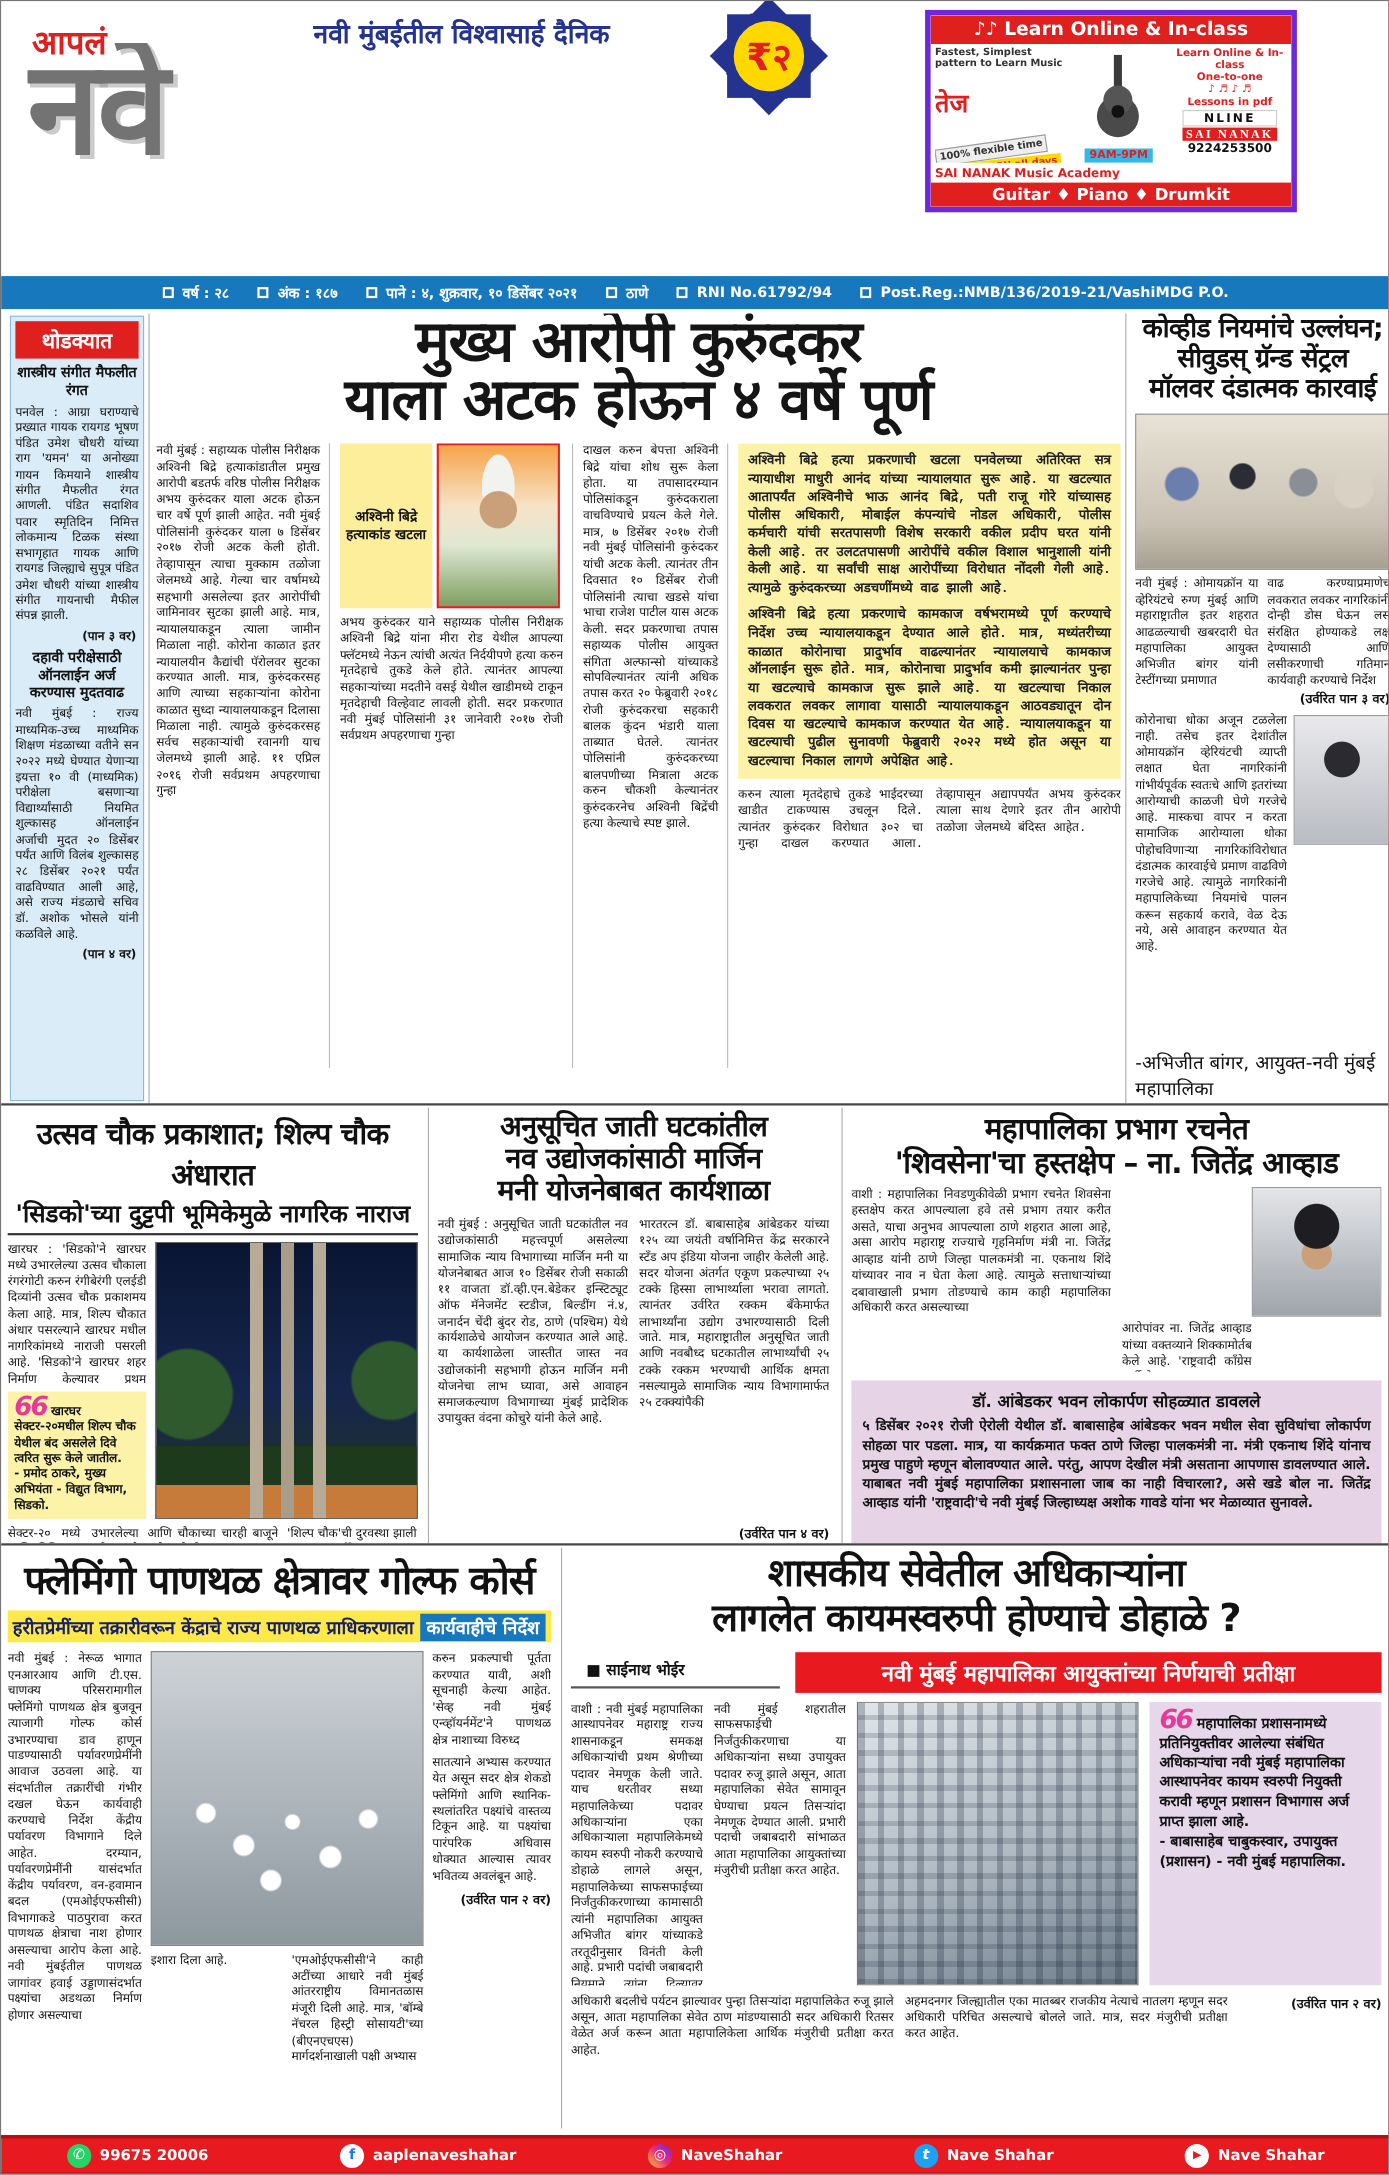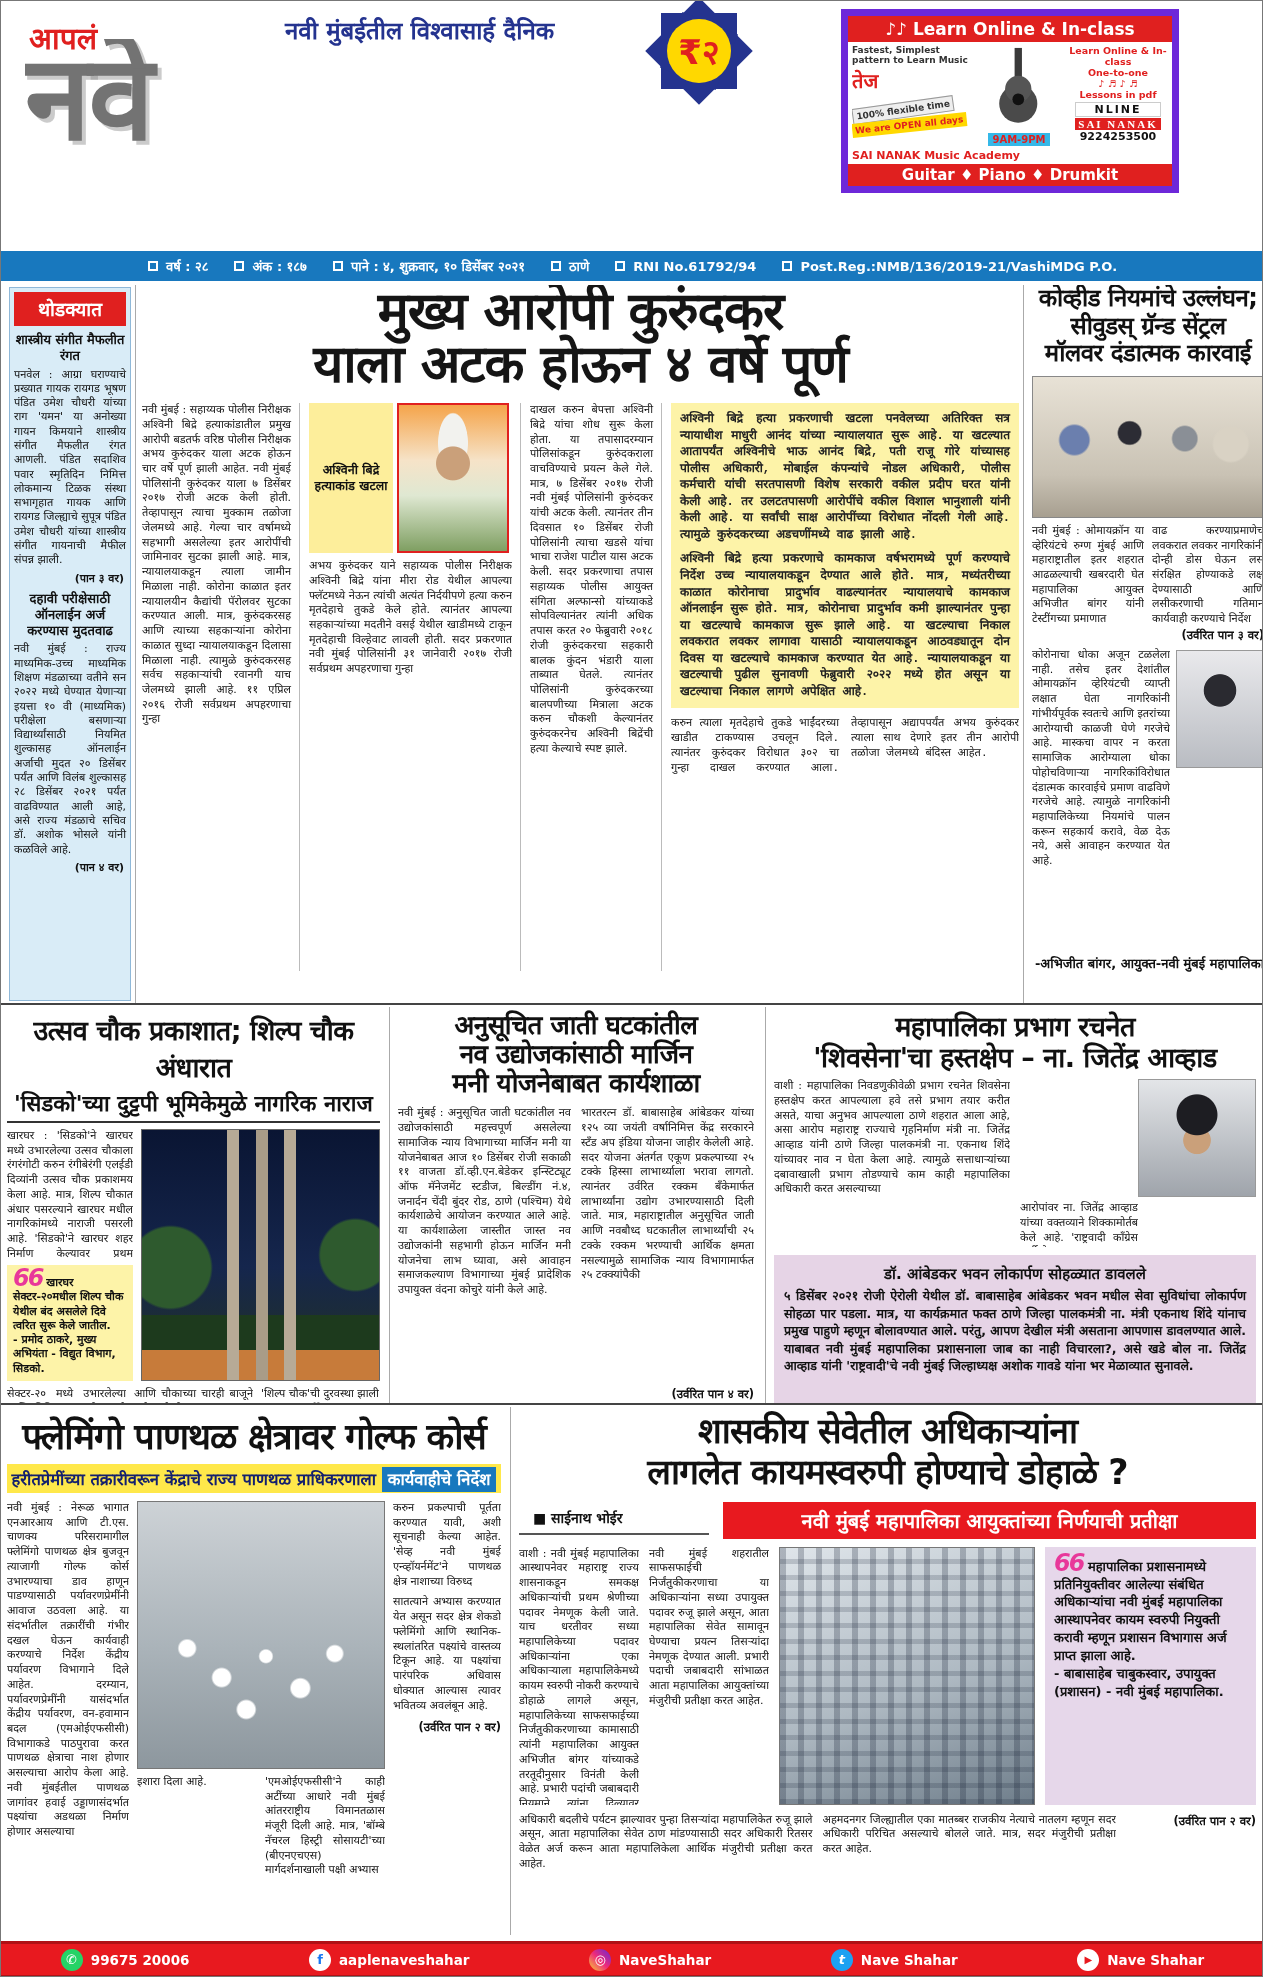--- a/index.html
+++ b/index.html
@@ -16,25 +16,25 @@
           font-size:118px; font-weight:bold; color:#737373; letter-spacing:-2px; line-height:1;
           text-shadow:4px 4px 0 rgba(140,140,140,.45); white-space:nowrap; overflow:hidden;flex-direction:column;}
   .ganesh { width:58px; height:90px; margin-top:70px; flex:0 0 auto; }
   .badge { left:650px; top:2px; width:96px; height:96px; z-index:5; }
   .badge .star, .badge .star2 { position:absolute; left:10px; top:10px; width:76px; height:76px; background:#24338f; }
   .badge .star2 { transform:rotate(45deg); }
   .badge .star3 { position:absolute; left:18px; top:18px; width:60px; height:60px; background:#24338f; transform:rotate(22deg); }
   .badge .coin { position:absolute; left:16px; top:16px; width:64px; height:64px; border-radius:50%; background:#ffd800; display:flex; align-items:center; justify-content:center; color:#e0201f; font-weight:bold; font-size:34px; }
 
   
-  .ad { left:840px; top:8px; width:338px; height:184px; border:7px solid #6d28d9; background:#fff; display:flex; flex-direction:column; overflow:hidden; }
+  .ad { left:840px; top:8px; width:338px; height:184px; border:5px solid #6d28d9; background:#fff; display:flex; flex-direction:column; overflow:hidden; }
   .ad-head { background:#e0201f; color:#fff; font-size:17px; font-weight:bold; text-align:center; padding:3px 0; }
   .ad-body { flex:1; display:flex; padding:3px 4px; gap:3px; overflow:hidden; }
   .ad-l { width:118px; font-size:9px; font-weight:bold; color:#333; overflow:hidden; }
-  .ad-tej { color:#e0201f; font-size:20px; font-weight:bold; margin:2px 0; }
+  .ad-tej { color:#e0201f; font-size:23px; font-weight:bold; margin:14px 0; }
   .ad-flex { display:inline-block; background:#eee; border:1px solid #999; transform:rotate(-8deg); padding:2px 3px; font-size:9px; font-weight:bold; margin-top:6px; }
   .ad-open { display:inline-block; background:#ffd800; color:#e0201f; transform:rotate(-6deg); padding:2px 3px; font-size:9px; font-weight:bold; }
   .ad-c { width:92px; display:flex; flex-direction:column; align-items:center; justify-content:flex-end; overflow:hidden; }
   .ad-hours { background:#35b8e8; color:#e0201f; font-weight:bold; font-size:10px; padding:1px 4px; }
   .ad-r { flex:1; text-align:center; color:#e0201f; font-weight:bold; font-size:9.5px; overflow:hidden; }
   .ad-online { margin:2px auto 0; width:86px; background:#fff; border:1px solid #ccc; color:#111; font-weight:bold; font-size:11px; letter-spacing:2px; }
   .ad-brand { background:#e0201f; color:#fff; font-size:11px; letter-spacing:2px; margin:1px auto 0; width:86px;font-family:Liberation Serif, serif; }
   .ad-phone { color:#111; font-size:11px; }
   .ad-academy { font-size:11px; font-weight:bold; color:#e0201f; padding:0 4px 2px; }
   .ad-foot { background:#e0201f; color:#fff; text-align:center; font-size:15px; font-weight:bold; padding:2px 0; }
@@ -79,21 +79,21 @@
      background: radial-gradient(circle at 18% 45%, #6b7fae 0 7%, rgba(0,0,0,0) 8%),
                  radial-gradient(circle at 42% 40%, #2c2c34 0 7%, rgba(0,0,0,0) 8%),
                  radial-gradient(circle at 66% 44%, #8a8f96 0 7%, rgba(0,0,0,0) 8%),
                  radial-gradient(circle at 86% 48%, #d9d2c4 0 8%, rgba(0,0,0,0) 9%),
                  linear-gradient(180deg,#e8e2d6,#c9c2b4 70%,#a79f90); }
   .cv-minirow { display:flex; gap:8px; margin-top:6px; }
   .cv-minirow .jtext { width:50%; }
   .ph-bangar { float:right; width:88px; height:118px; margin:2px 0 4px 6px; border:1px solid #999;
      background: radial-gradient(circle at 50% 34%, #2a2a30 0 18%, rgba(0,0,0,0) 19%),
                  linear-gradient(180deg,#e9e9ec,#b9bcc2); }
-  .cv-sign { font-weight:bold; font-size:13px; text-align:right; margin-top:6px; }
+  .cv-sign { font-weight:normal; font-size:17px; text-align:left; margin-top:6px; }
 
   
   .midrule { left:0; top:1002px; width:1263px; height:0; border-top:2px solid #444; }
   .midleft { left:0; top:1006px; width:385px; height:396px; padding:4px 6px; overflow:hidden; }
   .ml-h { font-size:27px; font-weight:bold; text-align:center; letter-spacing:-0.5px; }
   .ml-sub { font-size:22px; font-weight:bold; text-align:center; border-bottom:2px solid #333; padding-bottom:4px; margin-top:2px; }
   .ml-row { display:flex; gap:8px; margin-top:6px; height:252px; overflow:hidden; }
   .ml-c1 { width:126px; display:flex; flex-direction:column; gap:6px; }
   .qbox { background:#fdf3a8; padding:5px 6px; font-size:11px; font-weight:bold; line-height:1.3; }
   .q66 { color:#e8389a; font-size:24px; font-weight:bold; line-height:.7; font-style:italic; letter-spacing:-2px; }

